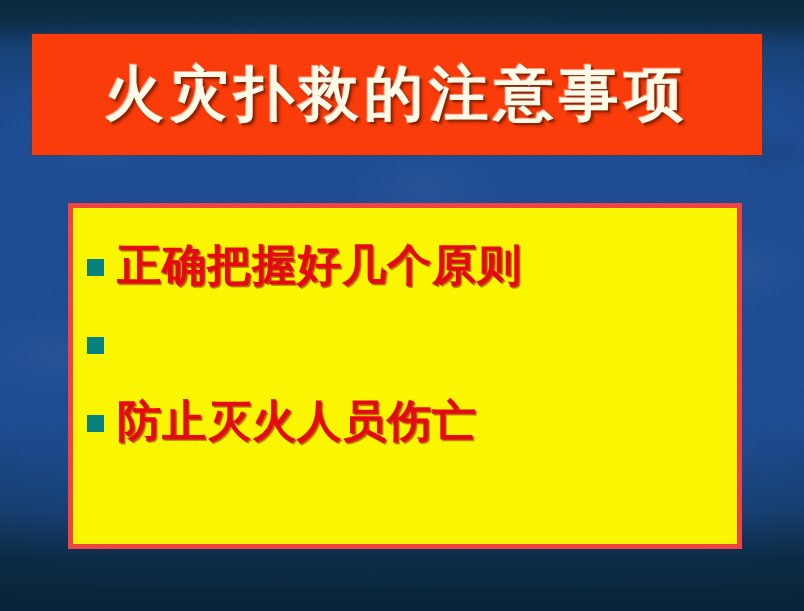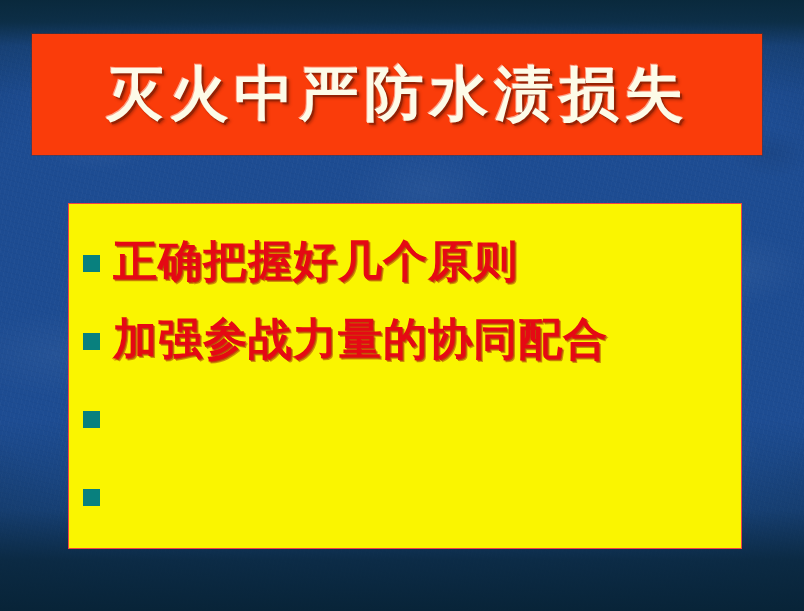--- a/index.html
+++ b/index.html
@@ -99,21 +99,21 @@
   }
 
   
   #content-box {
     position: absolute;
     left: 68px;
     top: 203px;
     width: 674px;
     height: 346px;
     background: #faf500;
-    border: 1px solid #ef4444;
+    border: 5px solid #ef4444;
     box-sizing: border-box;
     padding: 18px 0 0 0;
   }
   .bullet-row {
     display: flex;
     align-items: center;
     height: 78px;
     padding-left: 14px;
   }
   .bullet-marker {
@@ -140,37 +140,34 @@
 </head>
 <body>
 
 <div id="slide">
 
   <div id="slide-bg"></div>
   <div id="slide-grain"></div>
   <div id="slide-vignette"></div>
 
   <div id="title-banner">
-    <div id="title-text">灭火中严防水渍损失</div>
+    <div id="title-text">火灾扑救的注意事项</div>
   </div>
 
   <div id="content-box">
 
     <div class="bullet-row">
       <span class="bullet-marker"></span>
       <span class="bullet-text">正确把握好几个原则</span>
     </div>
 
-    <div class="bullet-row">
-      <span class="bullet-marker"></span>
-      <span class="bullet-text">加强参战力量的协同配合</span>
-    </div>
 
     <div class="bullet-row">
       <span class="bullet-marker"></span>
     </div>
 
     <div class="bullet-row">
       <span class="bullet-marker"></span>
+      <span class="bullet-text">防止灭火人员伤亡</span>
     </div>
 
   </div>
 </div>
 
 </body></html>

